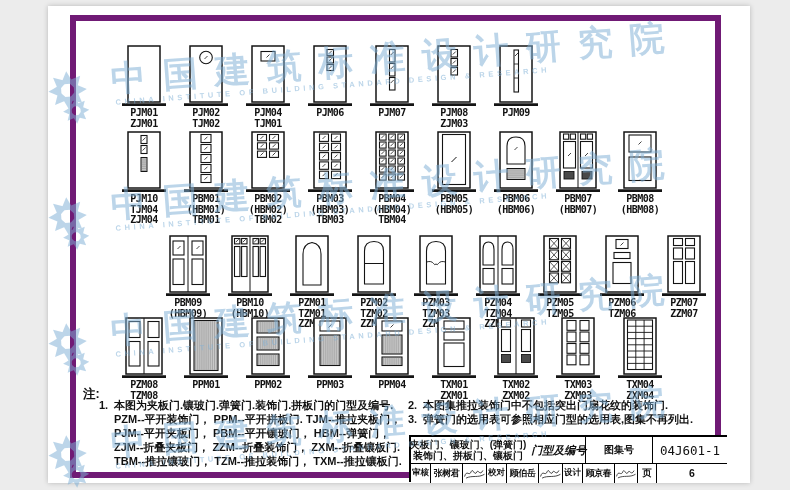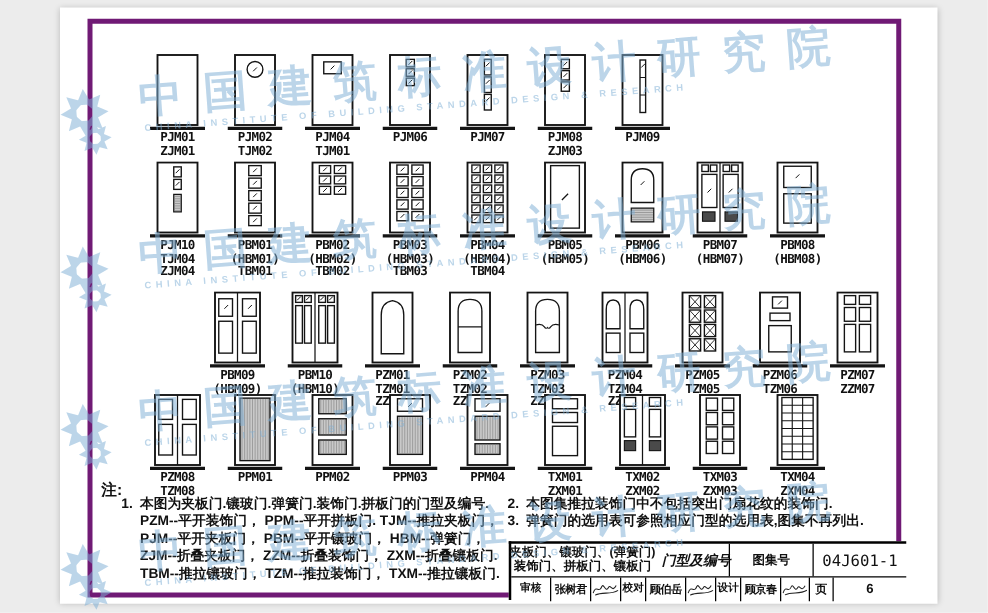--- a/index.html
+++ b/index.html
@@ -1,20 +1,20 @@
 <!DOCTYPE html>
 <html><head>
 <meta charset="utf-8">
 <style>
   html,body{margin:0;padding:0;width:790px;height:490px;overflow:hidden;
     background:#ececec;font-family:"Liberation Sans","DejaVu Sans",sans-serif;}
   .sheet{position:absolute;left:48px;top:6px;width:702px;height:477px;background:#fff;
     box-shadow:0 0 5px rgba(0,0,0,.22);}
   .frame{position:absolute;left:22px;top:9px;width:651px;height:463px;
-    border:4px solid #701a75;box-sizing:border-box;background:#fff;}
+    border:6px solid #701a75;box-sizing:border-box;background:#fff;}
   
   .door-row{position:absolute;left:0;width:100%;display:flex;padding-left:37px;box-sizing:border-box;}
   .door-cell{flex:0 0 62px;width:62px;text-align:center;}
   .door-cell svg{display:block;margin:0 auto;}
   .door-labels{margin-top:1px;font-family:"DejaVu Sans Mono","Liberation Mono",monospace;
     font-weight:700;font-size:10px;line-height:10.5px;letter-spacing:-0.5px;color:#111;}
   
   .notes-label{position:absolute;left:7px;top:365px;font-weight:700;font-size:12.5px;color:#111;}
   .note-block{position:absolute;color:#111;font-weight:700;font-size:11px;line-height:14px;}
   #note1{left:23px;top:377px;width:330px;}
@@ -827,21 +827,21 @@
           <div class="tb-title-lines">
             <div>夹板门、镶玻门、(弹簧门)</div>
             <div>装饰门、拼板门、镶板门</div>
           </div>
           <div class="tb-suffix">门型及编号</div>
         </div>
         <div class="tb-cell tb-atlas-label">图集号</div>
         <div class="tb-cell tb-atlas-no">04J601-1</div>
       </div>
       <div class="tb-row2" id="credits-row">
-          <div class="tb-cell cr-role" style="width: 32px;">审核</div>
+          <div class="tb-cell cr-role" style="width: 20px;">审核</div>
           <div class="tb-cell cr-name" style="width: 32px;">张树君</div>
           <div class="tb-cell cr-sig" style="width: 24px;">
             <svg width="26" height="15" viewBox="0 0 30 16">
               <path d="M2,12 C5,2 8,13 11,5 C13,1 15,12 18,6 C20,2 22,12 26,4 M4,14 C12,10 20,14 28,9" fill="none" stroke="#222" stroke-width="1.1"></path>
             </svg>
           </div>
           <div class="tb-cell cr-role" style="width: 20px;">校对</div>
           <div class="tb-cell cr-name" style="width: 32px;">顾伯岳</div>
           <div class="tb-cell cr-sig" style="width: 24px;">
             <svg width="26" height="15" viewBox="0 0 30 16">

